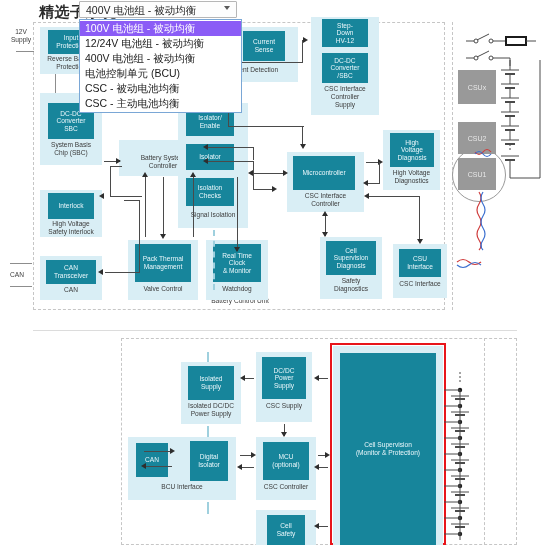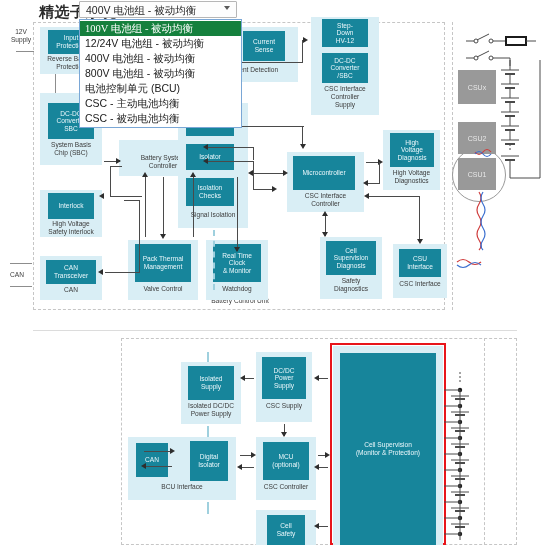--- a/index.html
+++ b/index.html
@@ -31,21 +31,21 @@
   }
   .dd-list{
     position:absolute;left:79px;top:19px;width:163px;
     background:#ffffff;border:1px solid #7aa7d6;box-sizing:border-box;
     z-index:50;padding:1px 0 1px 0;
   }
   .dd-item{
     font-size:10.5px;color:#1a1a1a;padding:1px 4px 1px 5px;height:13px;
     line-height:13px;white-space:nowrap;overflow:hidden;
   }
-  .dd-item.sel{background:#15803d;color:#ffffff;font-family:Liberation Serif, serif;}
+  .dd-item.sel{background:#8b5cf6;color:#ffffff;}
 
   
   .dash-box{position:absolute;border:1px dashed #c6c6c6;box-sizing:border-box;}
   .grp{position:absolute;background:#d9eef5;box-sizing:border-box;}
   .blk{
     position:absolute;background:#17859b;color:#eaf7fb;
     font-size:6.6px;line-height:7.6px;text-align:center;
     display:flex;align-items:center;justify-content:center;
     box-sizing:border-box;padding:1px;
   }
@@ -84,24 +84,23 @@
 
   <div class="select-box">
     <span class="select-val">400V 电池组 - 被动均衡</span>
     <span class="select-caret"></span>
   </div>
 
   <div class="dd-list">
     <div class="dd-item sel">100V 电池组 - 被动均衡</div>
     <div class="dd-item">12/24V 电池组 - 被动均衡</div>
     <div class="dd-item">400V 电池组 - 被动均衡</div>
-    <div class="dd-item">800V 电池组 - 被动均衡</div>
     <div class="dd-item">电池控制单元 (BCU)</div>
+    <div class="dd-item">CSC - 被动电池均衡</div>
     <div class="dd-item">CSC - 主动电池均衡</div>
-    <div class="dd-item">CSC - 被动电池均衡</div>
   </div>
 
   <div class="dash-box" style="left:33px;top:22px;width:412px;height:288px;"></div>
   <div class="free-lbl" style="left:170px;top:297px;width:140px;">Battery Control Unit</div>
 
   <div class="free-lbl" style="left:5px;top:28px;width:32px;">12V</div>
   <div class="free-lbl" style="left:5px;top:36px;width:32px;">Supply</div>
   <div class="lng" style="left:16px;top:51px;width:18px;height:1px;"></div>
   <div class="free-lbl" style="left:3px;top:271px;width:28px;">CAN</div>
   <div class="lng" style="left:10px;top:263px;width:22px;height:1px;"></div>

